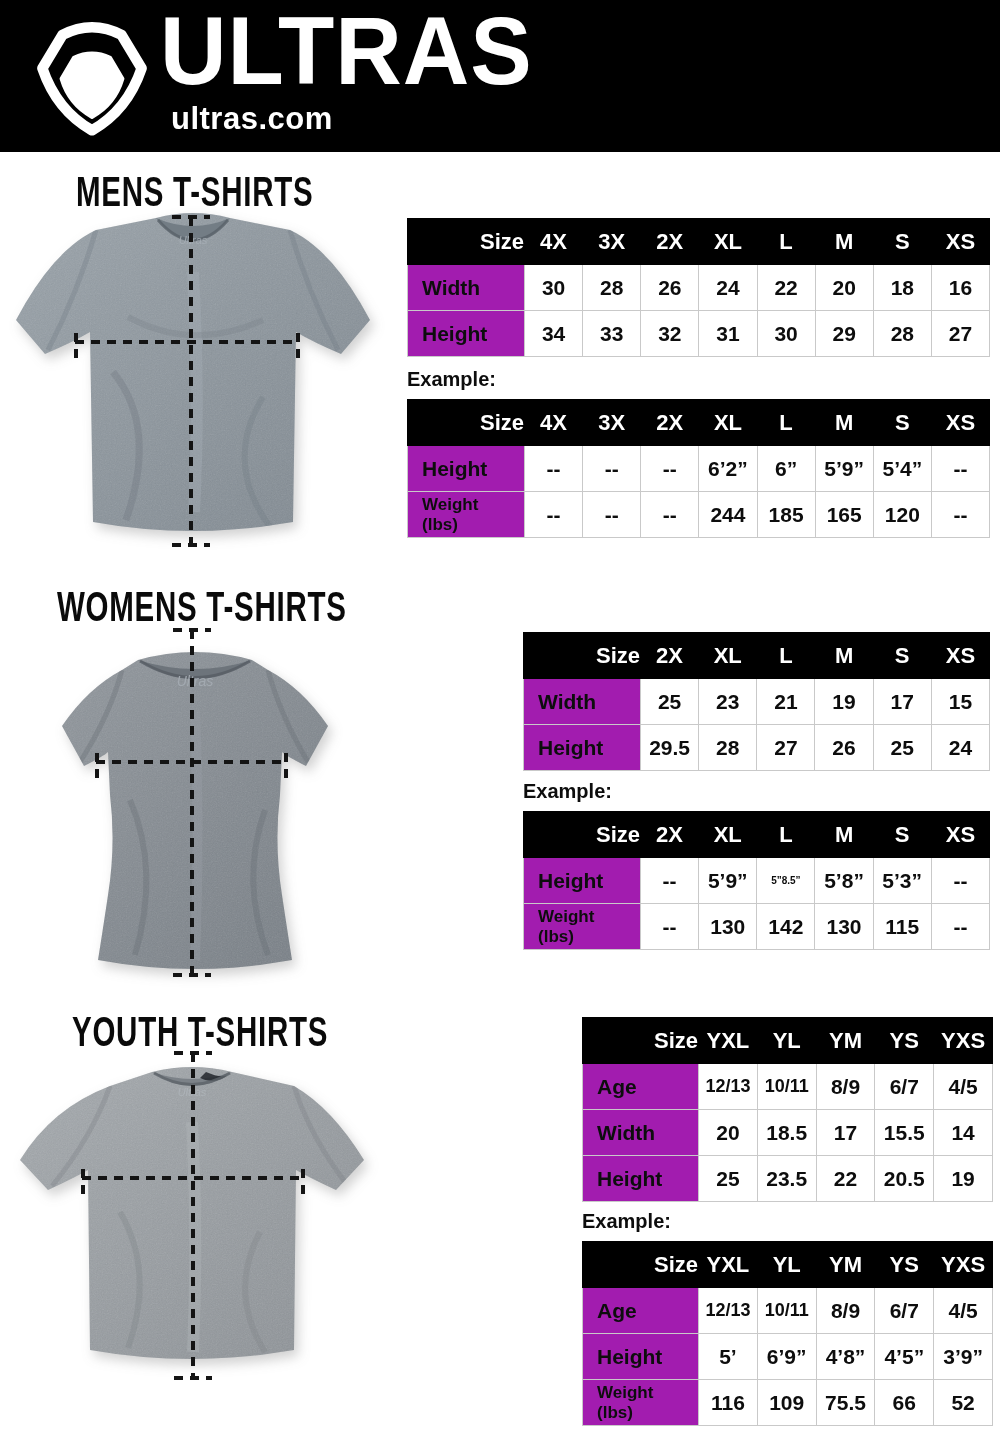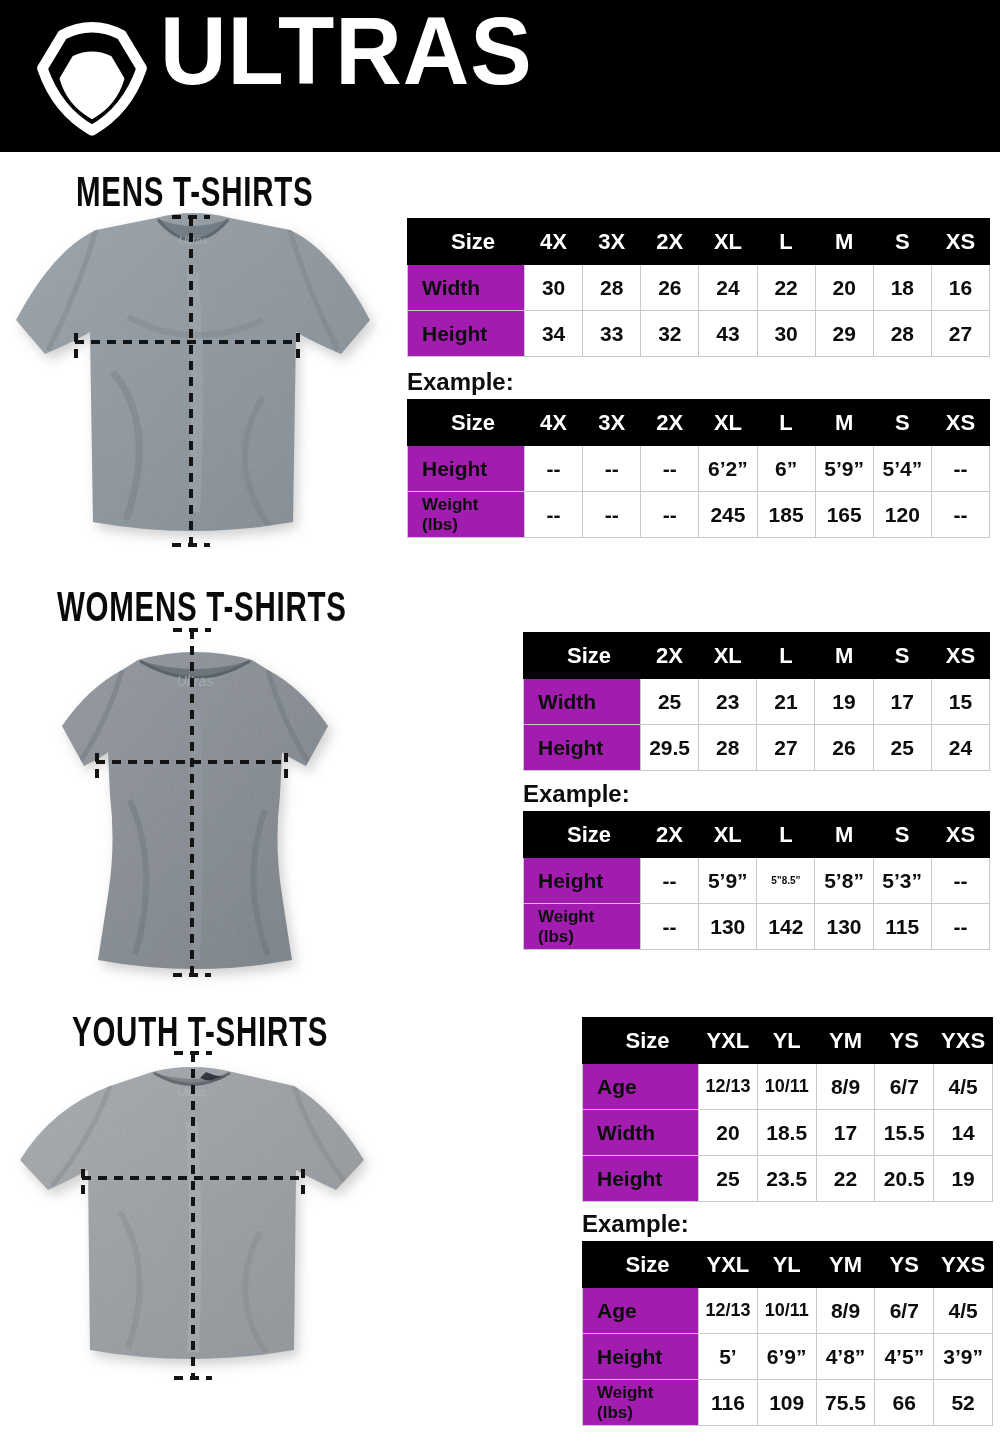--- a/index.html
+++ b/index.html
@@ -27,39 +27,40 @@
           background:repeating-linear-gradient(90deg,#141414 0 9px,transparent 9px 16px);}
   .dash-v{position:absolute;width:4px;
           background:repeating-linear-gradient(180deg,#141414 0 9px,transparent 9px 16px);}
 
   
   .tbl{position:absolute;}
   table.sizes{border-collapse:collapse;table-layout:fixed;width:100%;background:#fff;}
   .sizes th,.sizes td{border:1px solid #c9c9c9;font-weight:bold;color:#0d0d0d;
           text-align:center;vertical-align:middle;font-size:21px;height:45px;padding:0;}
   .sizes thead th{background:#000;color:#fff;border-color:#000;font-size:22px;}
-  .sizes thead th.hlabel{text-align:center;padding-left:14px;}
+  .sizes thead th.hlabel{text-align:right;padding-left:14px;}
   .sizes tbody th.rlabel{text-align:left;padding-left:14px;background:#a21caf;}
   .sizes tbody th.rlabel.two-line{font-size:17px;line-height:1.12;}
   .rsub{display:block;}
   td.v-sm{font-size:18px;}
   td.v-xs{font-size:10px;}
-  .ex-label{position:absolute;font-size:24px;font-weight:bold;color:#0d0d0d;}
+  .ex-label{position:absolute;font-size:20px;font-weight:bold;color:#0d0d0d;}
 </style>
 </head>
 <body>
 
 <div class="page">
 
   <header class="topbar">
     <svg class="logo" viewBox="0 0 130 124">
       <path d="M34 20 Q65 4 96 20 L117 55 Q102 99 65 120 Q28 99 13 55 Z" fill="#000" stroke="#ffffff" stroke-width="11" stroke-linejoin="round"></path>
       <path d="M46 44 Q65 35 84 44 L97 66 Q89 93 65 106 Q41 93 33 66 Z" fill="#ffffff" stroke="#ffffff" stroke-width="4" stroke-linejoin="round"></path>
     </svg>
     <div class="brand">ULTRAS</div>
+    <div class="site">ultras.com</div>
   </header>
 
   <h2 class="sec-title" style="left:76px;top:170px;">MENS T-SHIRTS</h2>
 
   <svg class="shirt-svg" style="left:8px;top:202px;" width="372" height="356" viewBox="0 0 372 356">
     <defs>
       <linearGradient id="gm" x1="0" y1="0" x2="1" y2="1">
         <stop offset="0" stop-color="#9ba4ab"></stop>
           <stop offset="1" stop-color="#7e878f"></stop>
       </linearGradient>
@@ -130,21 +131,21 @@
             <td>22</td>
             <td>20</td>
             <td>18</td>
             <td>16</td>
           </tr>
           <tr>
             <th class="rlabel"><span>Height</span></th>
             <td>34</td>
             <td>33</td>
             <td>32</td>
-            <td>43</td>
+            <td>31</td>
             <td>30</td>
             <td>29</td>
             <td>28</td>
             <td>27</td>
           </tr>
         </tbody>
       </table>
     </div>
   <div class="ex-label" style="left:407px;top:368px;">Example:</div>
   <div class="tbl" style="left:407px;top:399px;width:583px;" id="mens-t2">
@@ -183,21 +184,21 @@
             <td>6”</td>
             <td>5’9”</td>
             <td>5’4”</td>
             <td>--</td>
           </tr>
           <tr>
             <th class="rlabel two-line"><span>Weight</span><span class="rsub">(lbs)</span></th>
             <td>--</td>
             <td>--</td>
             <td>--</td>
-            <td>245</td>
+            <td>244</td>
             <td>185</td>
             <td>165</td>
             <td>120</td>
             <td>--</td>
           </tr>
         </tbody>
       </table>
     </div>
 
   <h2 class="sec-title" style="left:57px;top:585px;">WOMENS T-SHIRTS</h2>

